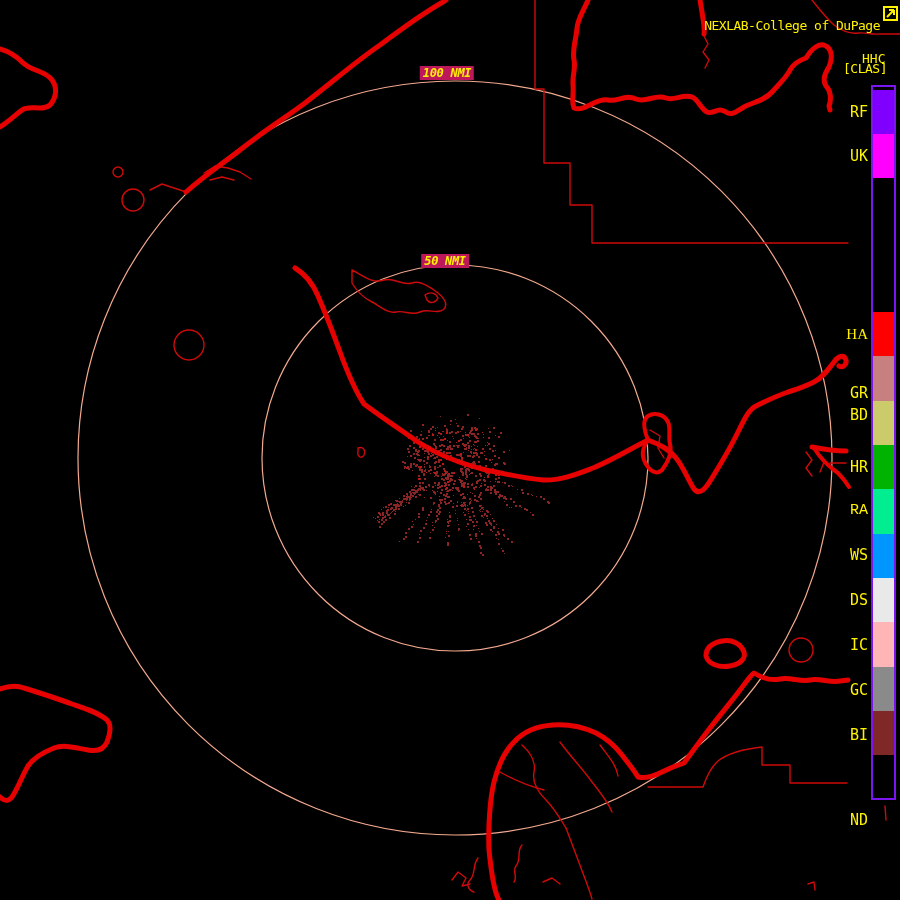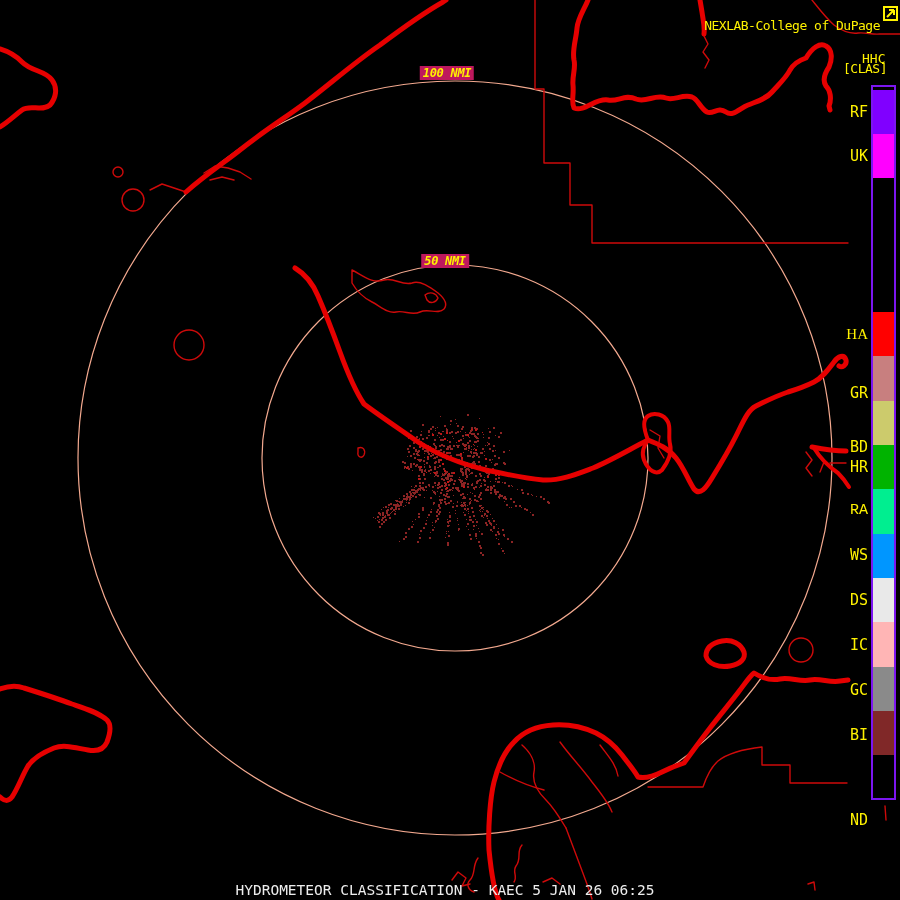--- a/index.html
+++ b/index.html
@@ -998,34 +998,33 @@
     <rect x="1" y="1" width="13" height="13" fill="none" stroke="#FFF200" stroke-width="2"></rect>
     <path d="M 4,11 L 11,4 M 11,4 L 6,4 M 11,4 L 11,9" stroke="#FFF200" stroke-width="2" fill="none"></path>
   </svg>
 
   <div class="txt yellow" id="hhc">HHC</div>
   <div class="txt yellow" id="clas">[CLAS]</div>
 
   <div class="txt yellow ringlbl" id="ring100lbl">100 NMI</div>
   <div class="txt yellow ringlbl" id="ring50lbl">50 NMI</div>
 
-  <div class="txt" id="status">HYDROMETEOR CLASSIFICATION - KAEC 5 JAN 26 06:25</div>
 
   <div id="legendbar"></div>
   <div id="legend-items">
       <div class="seg" style="top: 90px; height: 44px; background: rgb(128, 0, 255);"></div>
       <div class="leglbl" style="top: 103px;">RF</div>
       <div class="seg" style="top: 134px; height: 44px; background: rgb(255, 0, 255);"></div>
       <div class="leglbl" style="top: 147px; text-align: right;">UK</div>
       <div class="seg" style="top: 312px; height: 44px; background: rgb(255, 0, 0);"></div>
       <div class="leglbl" style="top: 325px; font-family: Liberation Serif, serif;">HA</div>
       <div class="seg" style="top: 356px; height: 45px; background: rgb(200, 127, 127);"></div>
       <div class="leglbl" style="top: 384px;">GR</div>
       <div class="seg" style="top: 401px; height: 44px; background: rgb(204, 203, 108);"></div>
-      <div class="leglbl" style="top: 438px;">BD</div>
+      <div class="leglbl" style="top: 406px;">BD</div>
       <div class="seg" style="top: 445px; height: 44px; background: rgb(0, 179, 0);"></div>
       <div class="leglbl" style="top: 458px;">HR</div>
       <div class="seg" style="top: 489px; height: 45px; background: rgb(0, 238, 144);"></div>
       <div class="leglbl" style="top: 502px; font-family: Liberation Mono, monospace;">RA</div>
       <div class="seg" style="top: 534px; height: 44px; background: rgb(0, 150, 255);"></div>
       <div class="leglbl" style="top: 546px;">WS</div>
       <div class="seg" style="top: 578px; height: 44px; background: rgb(233, 233, 233);"></div>
       <div class="leglbl" style="top: 591px;">DS</div>
       <div class="seg" style="top: 622px; height: 45px; background: rgb(255, 181, 181);"></div>
       <div class="leglbl" style="top: 636px;">IC</div>

